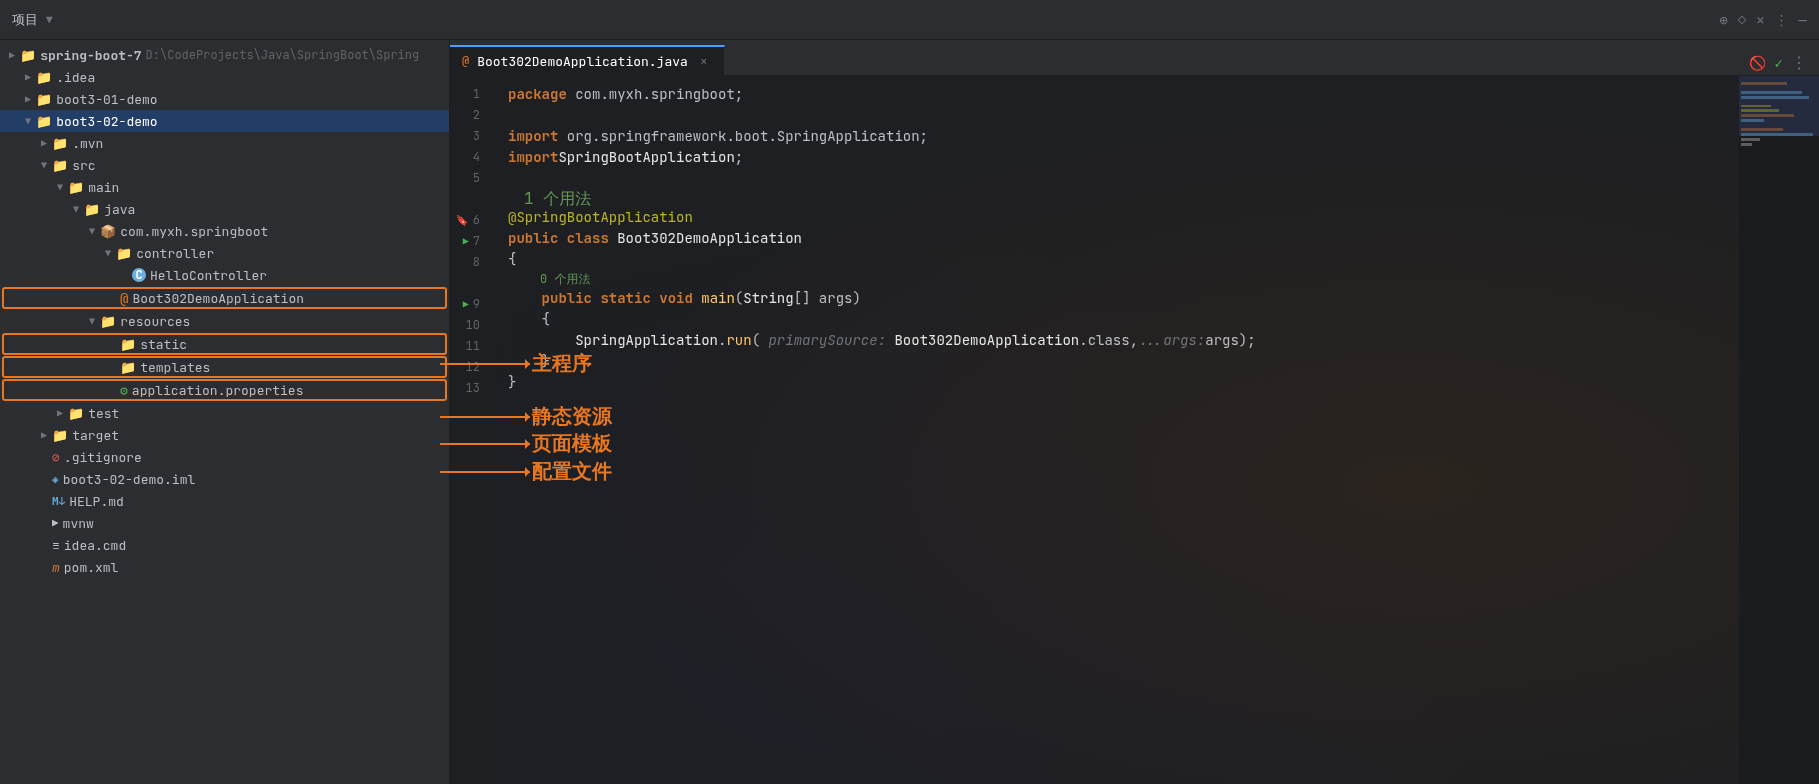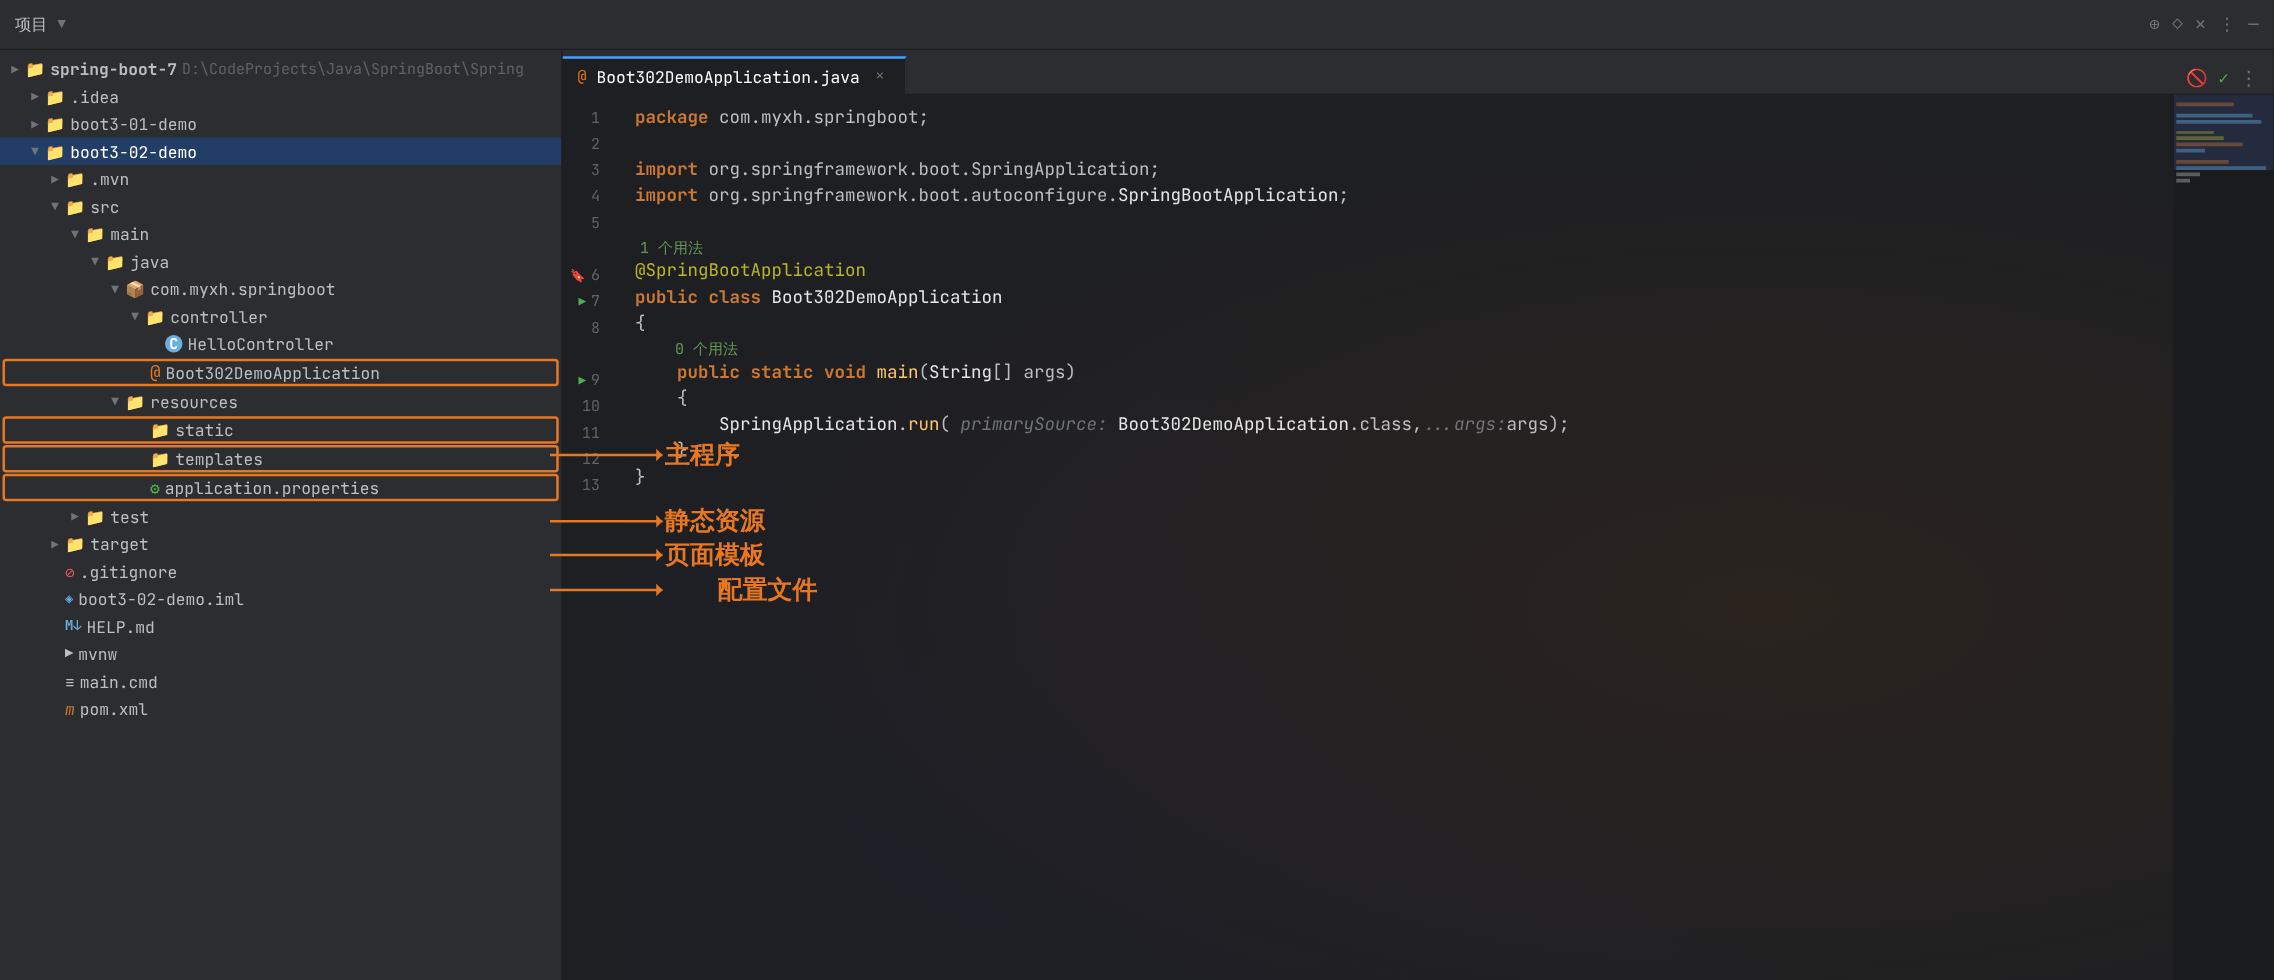--- a/index.html
+++ b/index.html
@@ -387,21 +387,21 @@
 
     <div class="tree-item" style="padding-left:36px;">
       <span class="tree-arrow" style="width:16px;"></span>
       <span class="tree-icon" style="color:#bcbec4; font-size:11px; margin-right:4px;">▶</span>
       <span>mvnw</span>
     </div>
 
     <div class="tree-item" style="padding-left:36px;">
       <span class="tree-arrow" style="width:16px;"></span>
       <span class="tree-icon" style="color:#bcbec4; font-size:13px; margin-right:4px;">≡</span>
-      <span>main.cmd</span>
+      <span>idea.cmd</span>
     </div>
 
     <div class="tree-item" style="padding-left:36px;">
       <span class="tree-arrow" style="width:16px;"></span>
       <span class="tree-icon" style="color:#cc7832; font-size:13px; margin-right:4px; font-style:italic;">m</span>
       <span>pom.xml</span>
     </div>
 
   </div>
 
@@ -425,21 +425,21 @@
       <div style="width:90px; height:2px; background:#e87722; position:relative; margin-right:2px;">
         <div style="position:absolute; right:-5px; top:-4px; border:5px solid transparent; border-left-color:#e87722;"></div>
       </div>
       <span style="color:#e87722; font-size:20px; font-weight:bold; font-family:'Microsoft YaHei',sans-serif;text-align:right;">页面模板</span>
     </div>
 
     <div style="position:absolute; top:418px; left:-10px; display:flex; align-items:center; white-space:nowrap; pointer-events:none;">
       <div style="width:90px; height:2px; background:#e87722; position:relative; margin-right:2px;">
         <div style="position:absolute; right:-5px; top:-4px; border:5px solid transparent; border-left-color:#e87722;"></div>
       </div>
-      <span style="color:#e87722; font-size:20px; font-weight:bold; font-family:Liberation Serif, serif;margin-left:42px;">配置文件</span>
+      <span style="color:#e87722; font-size:20px; font-weight:bold; font-family:Liberation Serif, serif;">配置文件</span>
     </div>
   </div>
 
   <div class="editor-area">
     <div class="editor-bg"></div>
 
     <div class="tab-bar">
       <div class="tab active">
         <span class="tab-icon">@</span>
         <span>Boot302DemoApplication.java</span>
@@ -489,29 +489,28 @@
 
         <div class="code-line">&nbsp;</div>
 
         <div class="code-line">
           <span class="kw">import</span>
           <span class="pkg">&nbsp;org.springframework.boot.SpringApplication;</span>
         </div>
 
         <div class="code-line">
           <span class="kw">import</span>
-          <span class="pkg">&nbsp;org.springframework.boot.autoconfigure.</span>
             <span class="cls">SpringBootApplication</span>
             <span class="pkg">;</span>
         </div>
 
         <div class="code-line">&nbsp;</div>
 
         <div class="code-line" style="height:18px;">
-          <span style="color:#629755; font-size:12px; margin-left:4px;">1 个用法</span>
+          <span style="color:#629755; font-size:16px; margin-left:16px;">1 个用法</span>
         </div>
 
         <div class="code-line">
           <span class="annotation">@SpringBootApplication</span>
         </div>
 
         <div class="code-line">
           <span class="kw">public</span>
           <span class="pkg">&nbsp;</span>
           <span class="kw">class</span>

